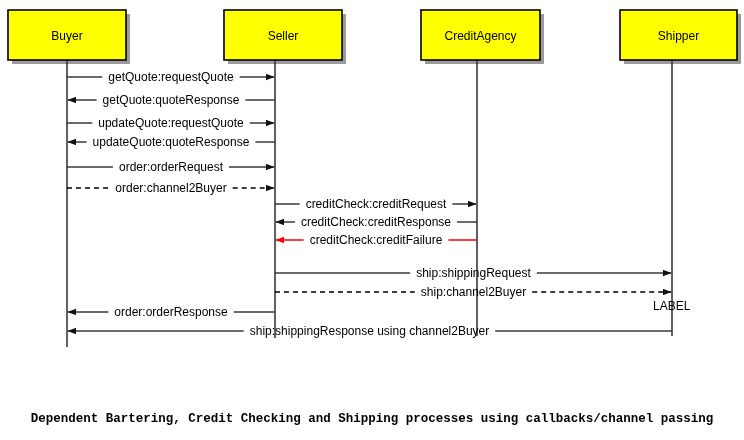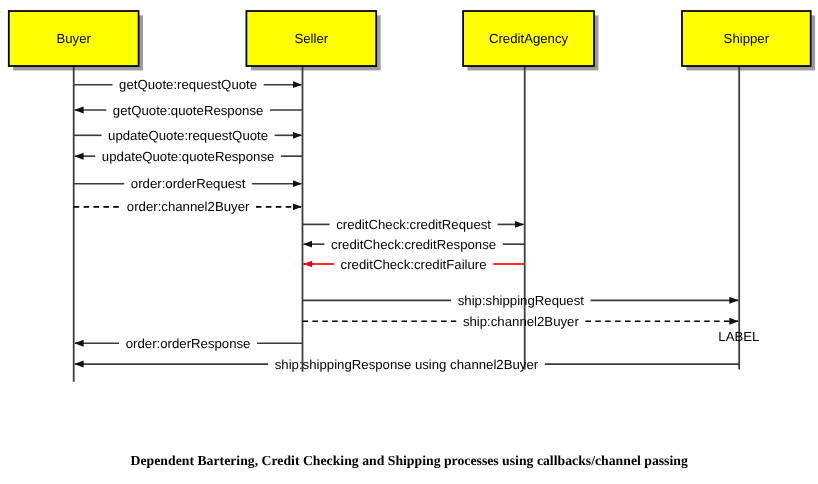--- a/index.html
+++ b/index.html
@@ -38,21 +38,21 @@
   .end-label {
     font-size: 12px;
     fill: #000000;
     font-family: "Liberation Sans", sans-serif;
   }
   .caption-text {
     position: absolute;
     left: 0;
     width: 744px;
     text-align: center;
-    font-family: Liberation Serif, serif;
+    font-family: Liberation Mono, monospace;
     font-size: 12.5px;
     font-weight: bold;
     color: #000000;
     letter-spacing: 0px;
   }
 </style>
 </head>
 <body>
 
 <div id="diagram">

